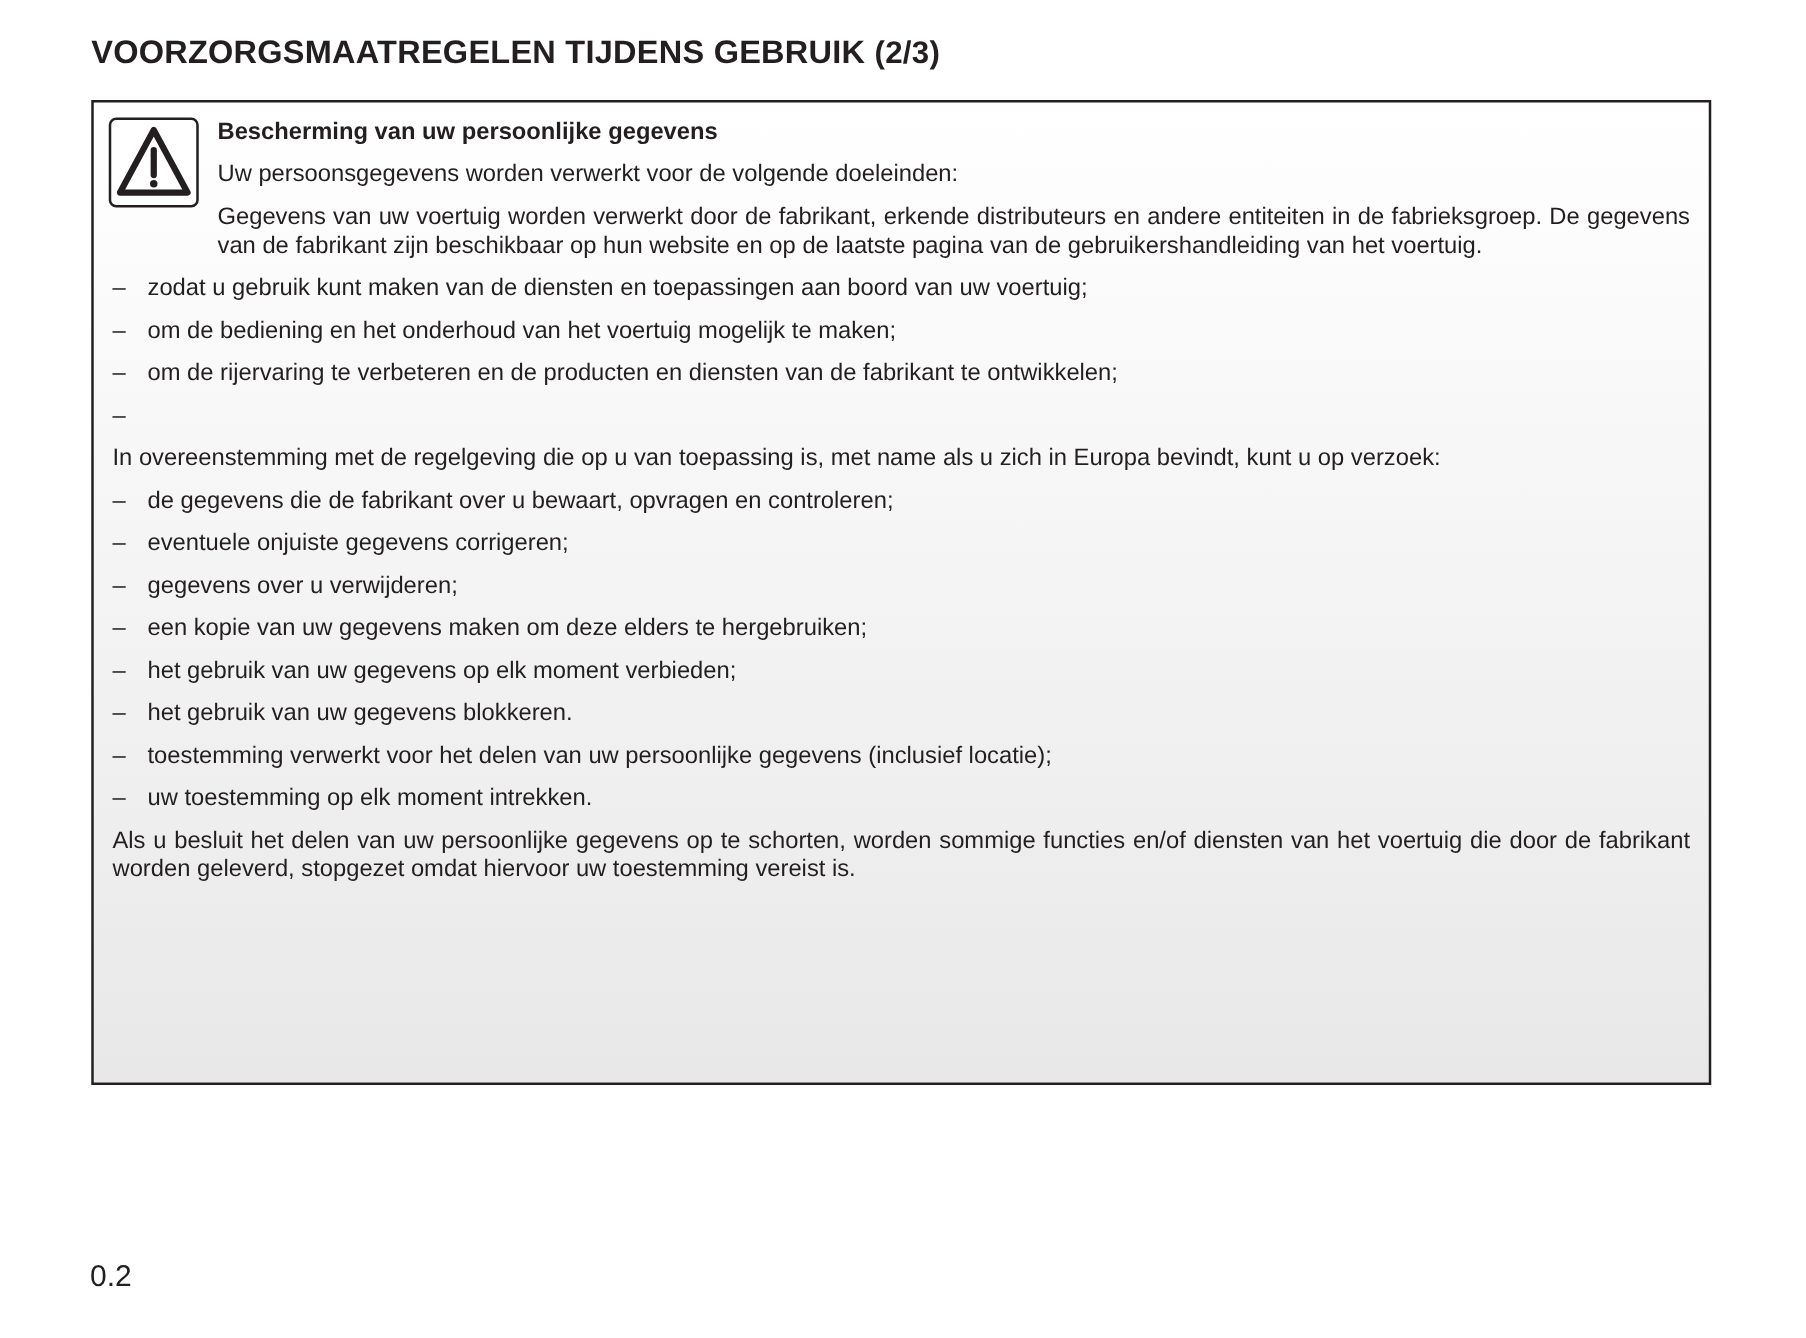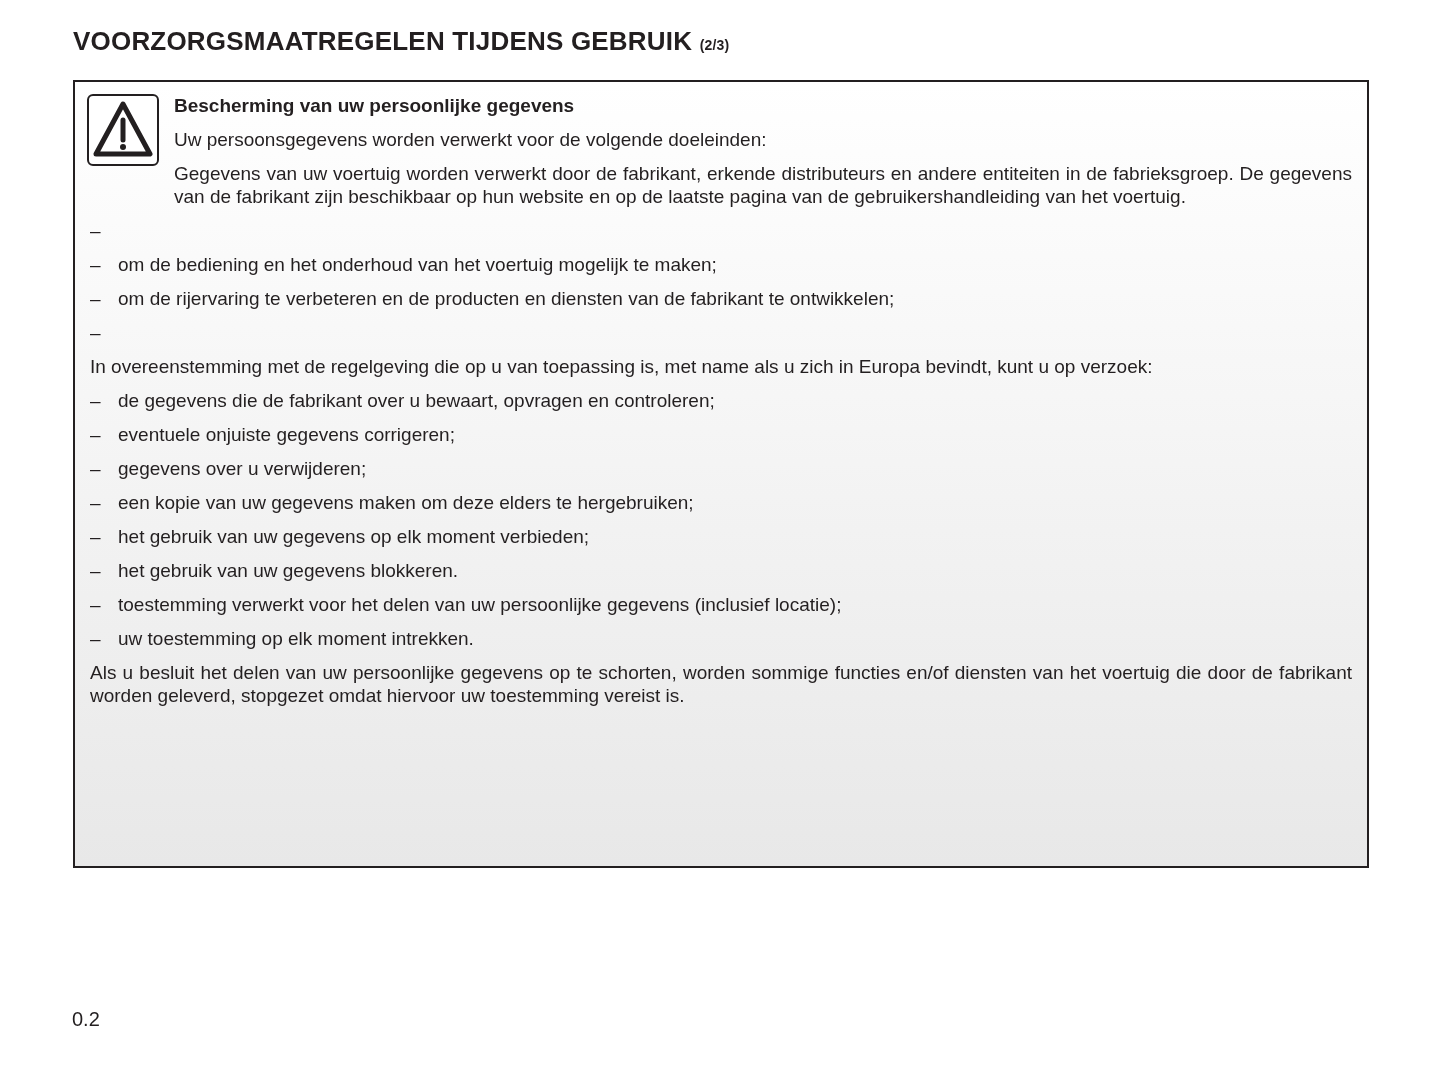--- a/index.html
+++ b/index.html
@@ -1,18 +1,18 @@
 <!DOCTYPE html>
 <html><head>
 <meta charset="utf-8">
 <style>
   html, body { margin:0; padding:0; background:#fff; }
   body { width:1445px; height:1070px; position:relative; font-family:"Liberation Sans", sans-serif; color:#231f20; }
   .title { position:absolute; left:73px; top:26px; font-size:26px; font-weight:bold; letter-spacing:0.2px; }
-  .title .sub { font-size:14px; }
+  .title .sub { font-size:25px; }
   .box { position:absolute; left:73px; top:80px; width:1296px; height:788px; border:2px solid #231f20; box-sizing:border-box;
          background:linear-gradient(to bottom, #ffffff 0%, #f6f6f6 40%, #e8e8e8 100%); }
   .warn { position:absolute; left:12px; top:12px; width:72px; height:72px; border:2px solid #231f20; border-radius:6px; box-sizing:border-box; background:#fff; }
   .warn svg { position:absolute; left:4px; top:4px; }
   .content { position:absolute; left:15px; right:15px; top:12px; font-size:19px; line-height:23px; }
   .head { margin-left:84px; font-weight:bold; }
   .indent { margin-left:84px; }
   p { margin:0 0 11px 0; text-align:justify; }
   .item { display:flex; margin:0 0 11px 0; }
   .item .dash { width:28px; flex:none; }
@@ -30,20 +30,21 @@
       <circle cx="30" cy="47" r="3" fill="#231f20"></circle>
     </svg>
   </div>
   <div class="content">
     <p class="head">Bescherming van uw persoonlijke gegevens</p>
     <p class="indent">Uw persoonsgegevens worden verwerkt voor de volgende doeleinden:</p>
     <p class="indent">Gegevens van uw voertuig worden verwerkt door de fabrikant, erkende distributeurs en andere entiteiten in de fabrieksgroep. De gegevens van de fabrikant zijn beschikbaar op hun website en op de laatste pagina van de gebruikershandleiding van het voertuig.</p>
     <div>
       <div class="item">
           <span class="dash">–</span>
+          <span>zodat u gebruik kunt maken van de diensten en toepassingen aan boord van uw voertuig;</span>
         </div>
       <div class="item">
           <span class="dash">–</span>
           <span>om de bediening en het onderhoud van het voertuig mogelijk te maken;</span>
         </div>
       <div class="item">
           <span class="dash">–</span>
           <span>om de rijervaring te verbeteren en de producten en diensten van de fabrikant te ontwikkelen;</span>
         </div>
       <div class="item">
@@ -84,13 +85,13 @@
         </div>
       <div class="item">
           <span class="dash">–</span>
           <span>uw toestemming op elk moment intrekken.</span>
         </div>
     </div>
     <p>Als u besluit het delen van uw persoonlijke gegevens op te schorten, worden sommige functies en/of diensten van het voertuig die door de fabrikant worden geleverd, stopgezet omdat hiervoor uw toestemming vereist is.</p>
   </div>
 </div>
 
-<div style="position:absolute;left:72px;top:1008px;font-size:20px;">0.2</div>
+<div style="position:absolute;left:72px;top:1008px;font-size:24px;">0.2</div>
 
 </body></html>

